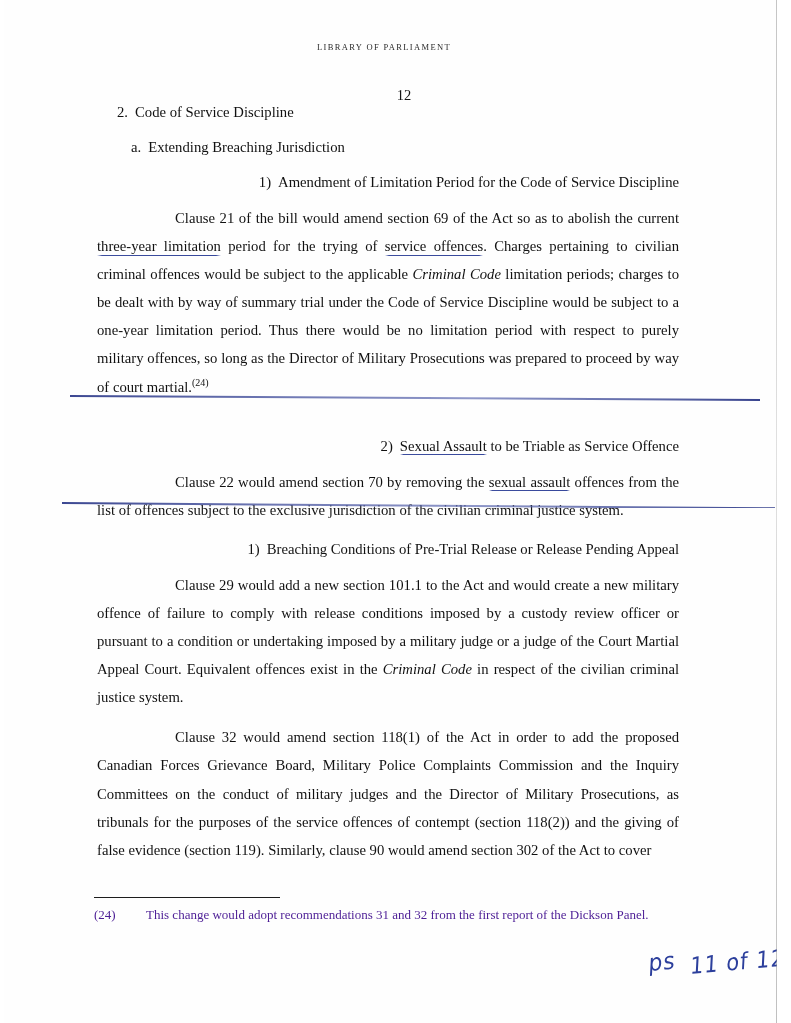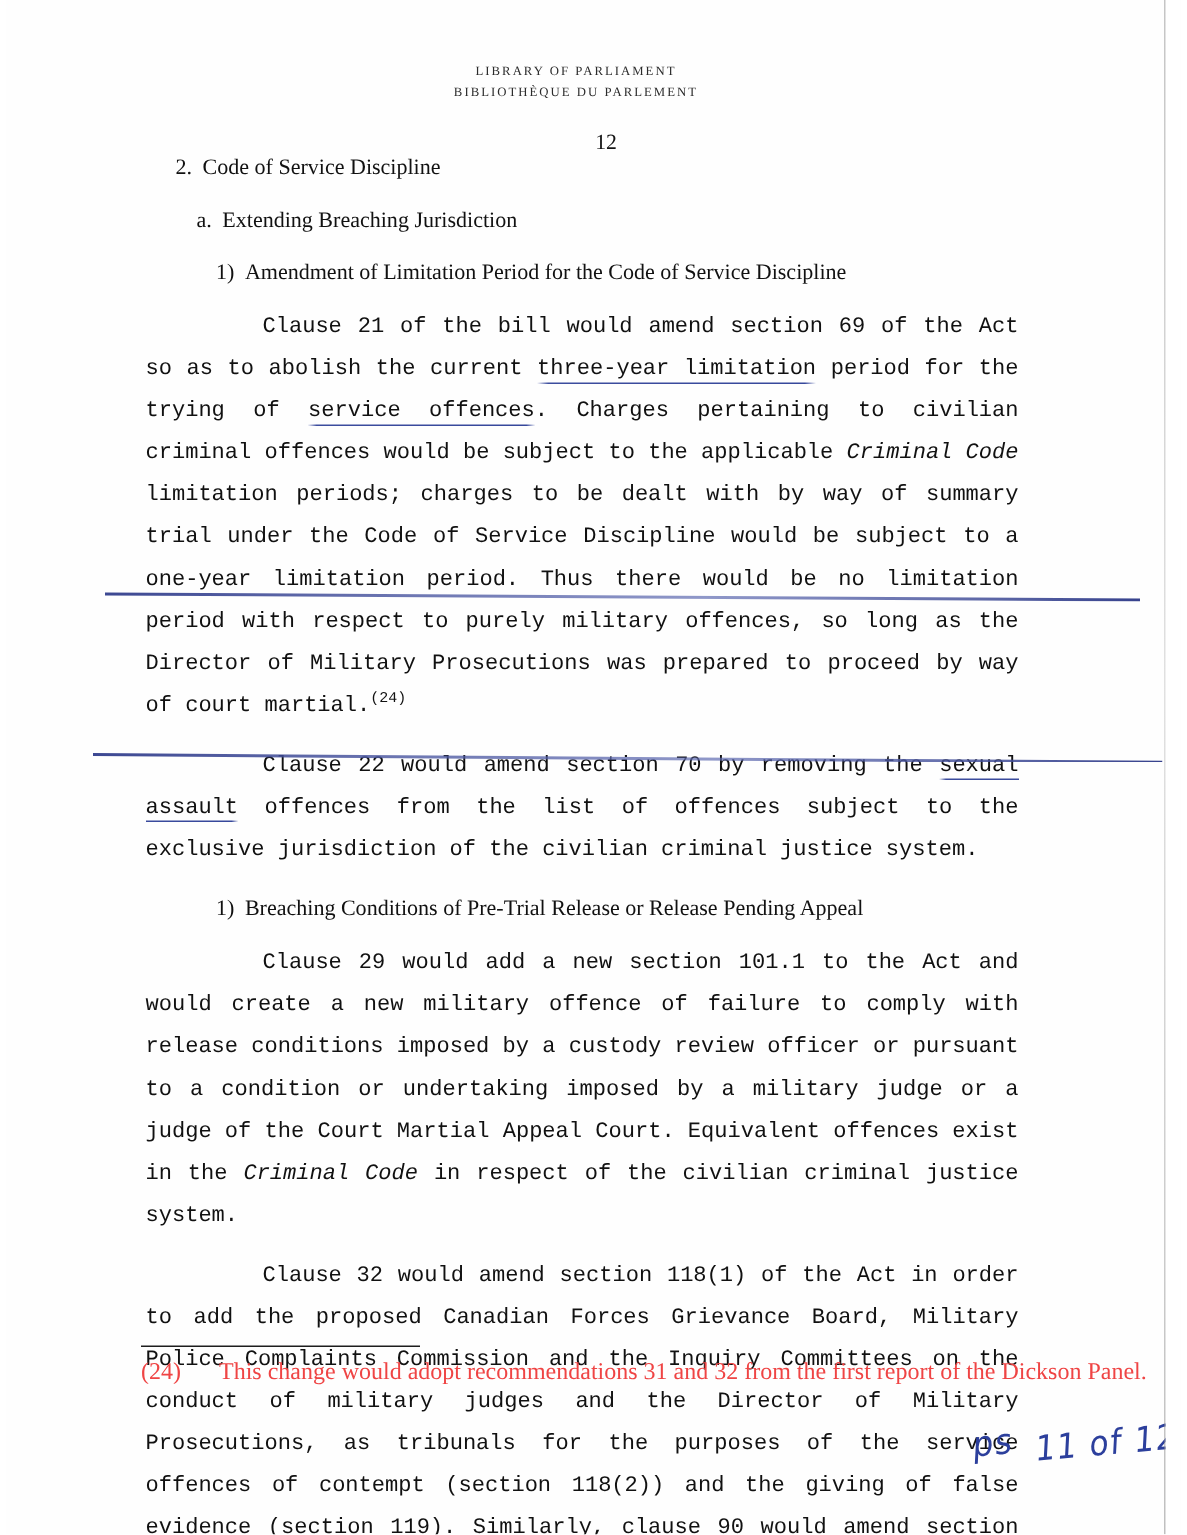--- a/index.html
+++ b/index.html
@@ -81,35 +81,34 @@
   }
 
   .h-lvl1, .h-lvl2, .h-lvl3 {
     font-size: 14.7px;
     line-height: 19px;
     color: #111;
     white-space: nowrap;
   }
   .h-lvl1 { margin-left: 20px;  margin-top: 0;    margin-bottom: 0; }
   .h-lvl2 { margin-left: 34px;  margin-top: 16px; margin-bottom: 0; }
-  .h-lvl3 { margin-left: 47px;  margin-top: 16px; margin-bottom: 0; }
+  .h-lvl3 { margin-left: 47px;  margin-top: 16px; margin-bottom: 0; text-align: right; }
 
   .h-num { display: inline-block; }
   .h-gap { display: inline-block; width: 7px; }
 
   p.body {
     font-size: 14.7px;
     line-height: 28.1px;
     text-align: justify;
     text-justify: inter-word;
     text-indent: 78px;
     margin: 12px 0 0 0;
     color: #111;
     hyphens: none;
-    font-family: Liberation Mono, monospace;
   }
 
   em.ital { font-style: italic; }
 
   sup.fn {
     font-size: 10px;
     vertical-align: super;
     line-height: 0;
   }
 
@@ -160,23 +159,23 @@
     top: 897px;
     width: 186px;
     height: 1px;
     background: #1d1d1d;
   }
   .footnote {
     position: absolute;
     left: 90px;
     top: 906px;
     width: 585px;
-    font-size: 16px;
+    font-size: 13px;
     line-height: 17px;
-    color: #ef4444;
+    color: #4c1d95;
     white-space: nowrap;
   }
   .footnote .fn-mark { display: inline-block; width: 52px; }
 
   
   .handwriting {
     position: absolute;
     left: 645px;
     top: 950px;
     font-family: "DejaVu Sans", sans-serif;
@@ -199,41 +198,43 @@
     font-weight: 500;
   }
 </style>
 </head>
 <body>
 
 <div class="page">
 
   <div class="running-head">
     <div>LIBRARY OF PARLIAMENT</div>
-    <div>BIBLIOTHÈQUE DU PARLEMENT</div>
   </div>
 
   <div class="folio">12</div>
 
   <div class="content">
 
     <div class="h-lvl1">
       <span class="h-num">2.</span><span class="h-gap"></span><span>Code of Service Discipline</span>
     </div>
 
     <div class="h-lvl2">
       <span class="h-num">a.</span><span class="h-gap"></span><span>Extending Breaching Jurisdiction</span>
     </div>
 
     <div class="h-lvl3">
       <span class="h-num">1)</span><span class="h-gap"></span><span>Amendment of Limitation Period for the Code of Service Discipline</span>
     </div>
 
     <p class="body"><span>Clause 21 of the bill would amend section 69 of the Act so as to abolish the current </span><span class="bluenote">three-year limitation</span><span> period for the trying of </span><span class="bluenote">service offences</span><span>.  Charges pertaining to civilian criminal offences would be subject to the applicable </span><em class="ital">Criminal Code</em><span> limitation periods; charges to be dealt with by way of summary trial under the Code of Service Discipline would be subject to a one-year limitation period.  Thus there would be no limitation period with respect to purely military offences, so long as the Director of Military Prosecutions was prepared to proceed by way of court martial.</span><sup class="fn">(24)</sup></p>
 
+    <div class="h-lvl3" style="margin-top:36px">
+      <span class="h-num">2)</span><span class="h-gap"></span><span class="bluenote">Sexual Assault</span><span> to be Triable as Service Offence</span>
+    </div>
 
     <p class="body"><span>Clause 22 would amend section 70 by removing the </span><span class="bluenote">sexual assault</span><span> offences from the list of offences subject to the exclusive jurisdiction of the civilian criminal justice system.</span></p>
 
 
     <div class="h-lvl3">
       <span class="h-num">1)</span><span class="h-gap"></span><span>Breaching Conditions of Pre-Trial Release or Release Pending Appeal</span>
     </div>
 
     <p class="body"><span>Clause 29 would add a new section 101.1 to the Act and would create a new military offence of failure to comply with release conditions imposed by a custody review officer or pursuant to a condition or undertaking imposed by a military judge or a judge of the Court Martial Appeal Court.  Equivalent offences exist in the </span><em class="ital">Criminal Code</em><span> in respect of the civilian criminal justice system.</span></p>
 

